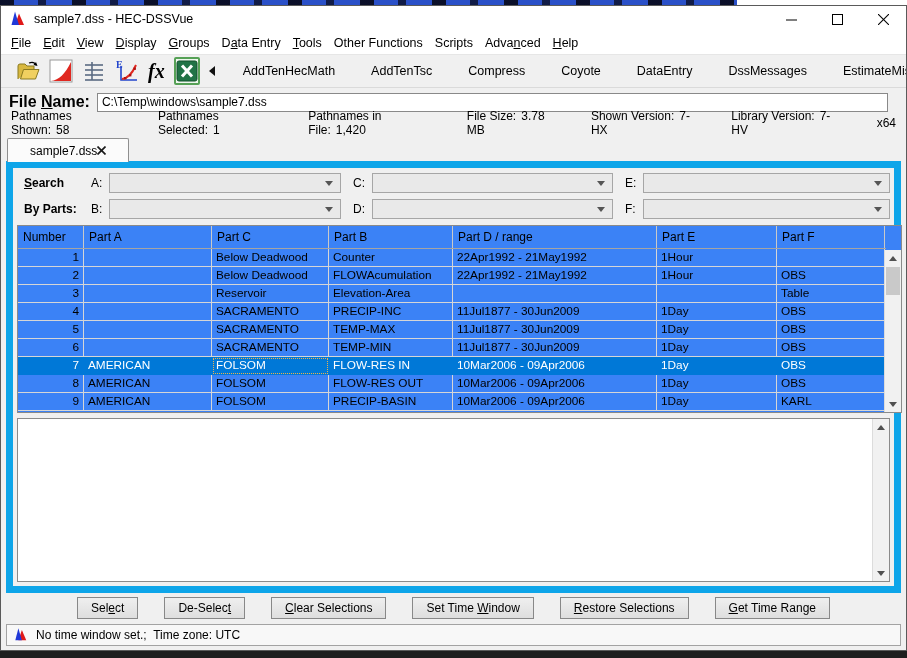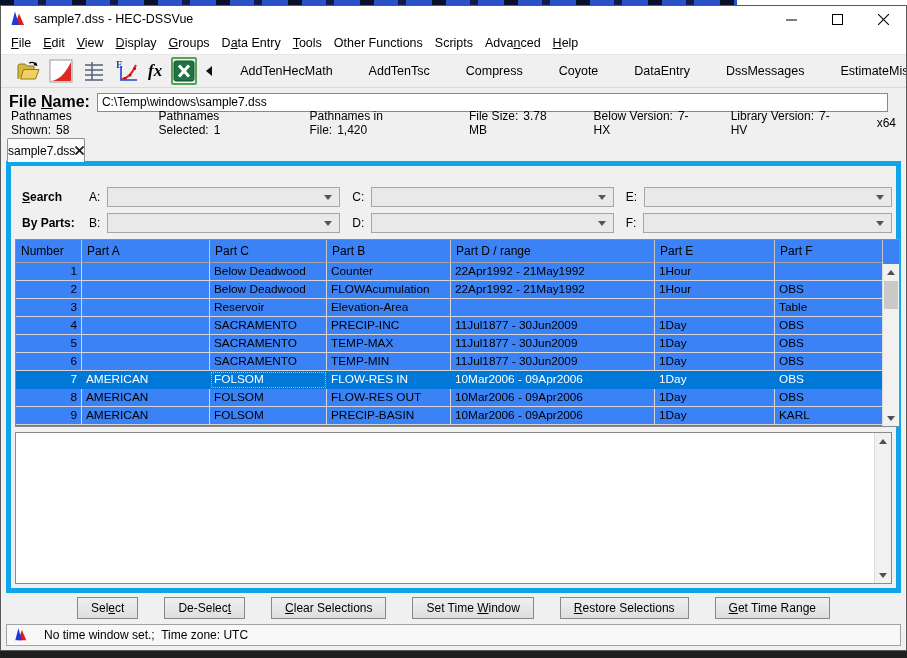--- a/index.html
+++ b/index.html
@@ -19,42 +19,42 @@
   .win-btn { width: 46px; height: 100%; display: flex; align-items: center; justify-content: center; }
 
   
   .menubar { height: 22px; background: #fff; display: flex; align-items: center; padding-left: 4px; flex: 0 0 auto; font-size: 12.5px; }
   .menu-item { padding: 2px 6px; }
 
   
   .toolbar { height: 34px; background: #f0f0f0; border-top: 1px solid #e6e6e6; border-bottom: 1px solid #dadada; display: flex; align-items: center; padding: 0 4px; gap: 9px; flex: 0 0 auto; overflow: hidden; white-space: nowrap; }
   .grip { width: 4px; height: 24px; background-image: radial-gradient(circle, #9a9a9a 1px, transparent 1.2px); background-size: 4px 4px; margin-right: 2px; }
   .tb-icon { width: 26px; height: 26px; display: flex; align-items: center; justify-content: center; }
-  .fx { font-family: "Liberation Serif", serif; font-style: italic; font-weight: bold; font-size: 17px; }
+  .fx { font-family: "Liberation Serif", serif; font-style: italic; font-weight: bold; font-size: 20px; }
   .excel-sel { width: 30px; height: 28px; border: 2px solid #56a156; background: #eef7ee; border-radius: 2px; display: flex; align-items: center; justify-content: center; }
   .tri-left { width: 0; height: 0; border-top: 5px solid transparent; border-bottom: 5px solid transparent; border-right: 6px solid #111; }
   .script-btns { display: flex; gap: 30px; margin-left: 16px; }
   .script-btn { font-size: 12.5px; padding: 2px 3px; }
   .tb-sep { width: 1px; height: 26px; background: #a9a9a9; margin: 0 4px; }
 
   
   .filebar { height: 25px; display: flex; align-items: center; gap: 7px; padding: 3px 18px 0 8px; flex: 0 0 auto; }
   .filebar b { font-size: 16px; }
   .file-input { flex: 1; height: 19px; border: 1px solid #898989; background: #fff; font-family: inherit; font-size: 12px; padding: 0 4px; }
 
   
   .infobar { height: 20px; display: flex; align-items: center; padding: 0 10px; gap: 27px; flex: 0 0 auto; font-size: 12px; }
   .info-label { margin-right: 5px; }
 
   
   .tabbar { height: 28px; display: flex; align-items: flex-end; padding-left: 6px; flex: 0 0 auto; }
-  .tab { height: 24px; background: #fbfbfb; border: 1px solid #8f8f8f; border-bottom: none; border-radius: 2px 2px 0 0; display: flex; align-items: center; padding: 0 0; position: relative; z-index: 2; margin-bottom: -1px; }
-
-  
-  .content { flex: 1 1 auto; margin: 0 5px; border: 5px solid #0ea5e9; background: #f0f0f0; padding: 21px 4px 4px 4px; display: flex; flex-direction: column; min-height: 0; justify-content: center; }
+  .tab { height: 24px; background: #fbfbfb; border: 1px solid #8f8f8f; border-bottom: none; border-radius: 2px 2px 0 0; display: flex; align-items: center; padding: 0 22px; position: relative; z-index: 2; margin-bottom: -1px; }
+
+  
+  .content { flex: 1 1 auto; margin: 0 5px; border: 7px solid #0ea5e9; background: #f0f0f0; padding: 5px 4px 4px 4px; display: flex; flex-direction: column; min-height: 0; justify-content: center; }
 
   .search-area { display: flex; gap: 4px; margin-bottom: 6px; flex: 0 0 auto; }
   .search-labels { width: 70px; font-weight: bold; display: flex; flex-direction: column; justify-content: space-between; padding: 3px 0 3px 7px; }
   .search-grid { flex: 1; display: grid; grid-template-columns: 1fr 1.04fr 1.06fr; gap: 6px 12px; }
   .combo-cell { display: flex; align-items: center; gap: 7px; }
   .combo { flex: 1; height: 20px; background: #e9e9e9; border: 1px solid #a6a6a6; position: relative; }
   .chev { position: absolute; right: 7px; top: 7px; width: 0; height: 0; border-left: 4px solid transparent; border-right: 4px solid transparent; border-top: 5px solid #555; }
 
   
   .table-wrap { position: relative; width: 885px; height: 188px; border: 1px solid #8a8a8a; background: #3b82f6; flex: 0 0 auto; overflow: hidden; }
@@ -77,21 +77,21 @@
   .tri-down { width: 0; height: 0; border-left: 4px solid transparent; border-right: 4px solid transparent; border-top: 5px solid #505050; }
   .sb-thumb { position: absolute; left: 1px; top: 17px; width: 14px; height: 28px; background: #c9c9c9; }
 
   .list-area { flex: 1 1 auto; margin-top: 5px; border: 1px solid #8a8a8a; background: #fff; position: relative; min-height: 0; }
 
   
   .btnrow { height: 30px; display: flex; align-items: center; justify-content: center; gap: 26px; flex: 0 0 auto; }
   .btn { height: 22px; padding: 0 13px; background: linear-gradient(#efefef, #dedede); border: 1px solid #888; font-family: inherit; font-size: 12px; }
 
   
-  .statusbar { height: 22px; margin: 1px 5px 4px; border: 1px solid #a3a3a3; background: #f8f8f8; display: flex; align-items: center; gap: 16px; padding: 0 7px; flex: 0 0 auto; }
+  .statusbar { height: 22px; margin: 1px 5px 4px; border: 1px solid #a3a3a3; background: #f8f8f8; display: flex; align-items: center; gap: 8px; padding: 0 7px; flex: 0 0 auto; }
   .status-text { white-space: pre; }
 </style>
 </head>
 <body>
 
 <div class="bg-top"></div>
 <div class="bg-bottom"></div>
 
 <div class="window">
 
@@ -203,21 +203,21 @@
     <b>File <u>N</u>ame:</b>
     <input class="file-input" type="text" value="C:\Temp\windows\sample7.dss" style="">
   </div>
 
   <div class="infobar">
 
   <span class="info-item"><span class="info-label">Pathnames Shown:</span><span class="info-value">58</span></span>
       <span class="info-item"><span class="info-label">Pathnames Selected:</span><span class="info-value">1</span></span>
       <span class="info-item"><span class="info-label">Pathnames in File:</span><span class="info-value">1,420</span></span>
       <span class="info-item"><span class="info-label">File Size:</span><span class="info-value">3.78 MB</span></span>
-      <span class="info-item"><span class="info-label">Below Version:</span><span class="info-value">7-HX</span></span>
+      <span class="info-item"><span class="info-label">Shown Version:</span><span class="info-value">7-HX</span></span>
       <span class="info-item"><span class="info-label">Library Version:</span><span class="info-value">7-HV</span></span>
       <span class="info-item"><span class="info-label"></span><span class="info-value">x64</span></span>
     </div>
 
   <div class="tabbar">
     <div class="tab">
       <span>sample7.dss</span>
       <span><svg width="9" height="9">
             <line x1="0.5" y1="0.5" x2="8.5" y2="8.5" stroke="#1a1a1a" stroke-width="1.7"></line>
             <line x1="8.5" y1="0.5" x2="0.5" y2="8.5" stroke="#1a1a1a" stroke-width="1.7"></line>

